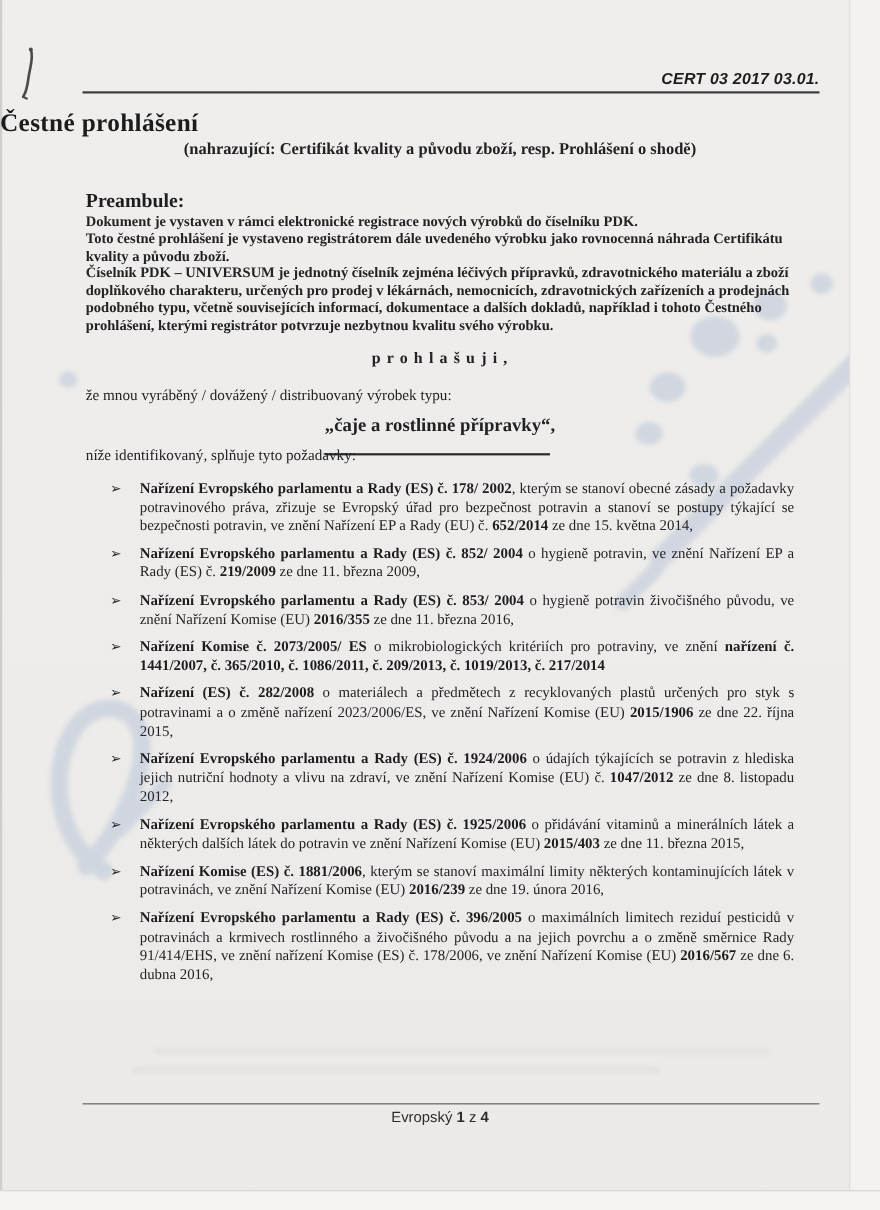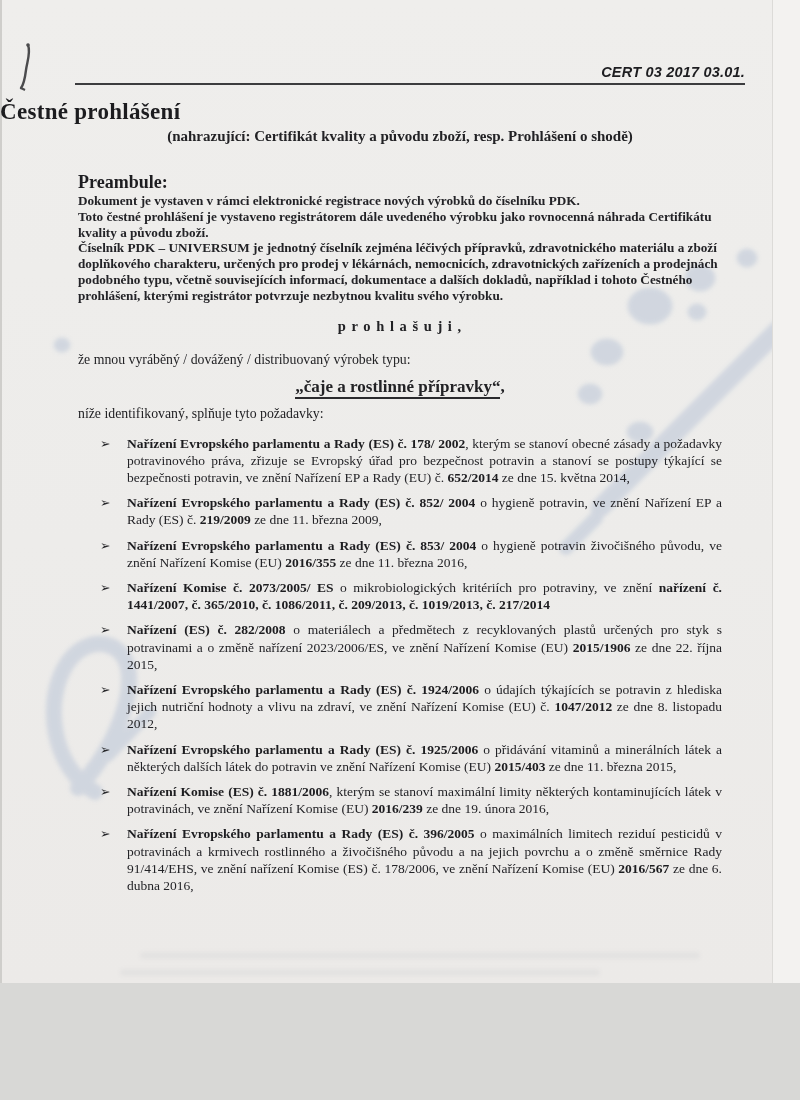--- a/index.html
+++ b/index.html
@@ -1,19 +1,19 @@
 <!DOCTYPE html>
 <html><head>
 <meta charset="utf-8">
 <style>
   * { margin: 0; padding: 0; box-sizing: border-box; }
   html, body { background: #d8d8d6; }
   .page {
     position: relative;
-    width: 800px; height: 983px;
+    width: 800px; height: 1100px;
     margin: 0 auto;
     background: linear-gradient(180deg, #efeeec 0%, #edecea 55%, #eceae8 100%);
     overflow: hidden;
     font-family: "Liberation Serif", serif;
     color: #222225;
   }
   
   .edge-left   { position:absolute; left:0; top:0; width:2px; height:100%; background:#cfcecb; }
   .edge-right  { position:absolute; left:772px; top:0; width:28px; height:100%;
                  background:#f3f2f0; border-left:1px solid #dcdbd8; }
@@ -59,21 +59,21 @@
   .declarant-line {
     margin-top: 10px; text-indent: 38px;
     font-size: 13.8px; line-height: 17px;
   }
   .declaration-word {
     margin-top: 14px; text-align: center;
     font-size: 14.5px; font-weight: bold; letter-spacing: 1px;
   }
   .product-intro { margin-top: 17px; font-size: 13.8px; }
   .product-line  { margin-top: 9px; text-align: center; font-size: 17px; font-weight: bold; }
-  .product-line .underlined { border-bottom: 2px solid #2a2a2d; padding-bottom: 1px; }
+  .product-line .underlined { border-bottom: 2px solid #2a2a2d; padding-bottom: 16px; }
   .requirements-intro { margin-top: 9px; font-size: 13.8px; }
 
   .regulation-list {
     list-style: none;
     margin-top: 13px;
   }
   .regulation-item {
     display: flex;
     margin: 0 0 8px 22px;
   }

